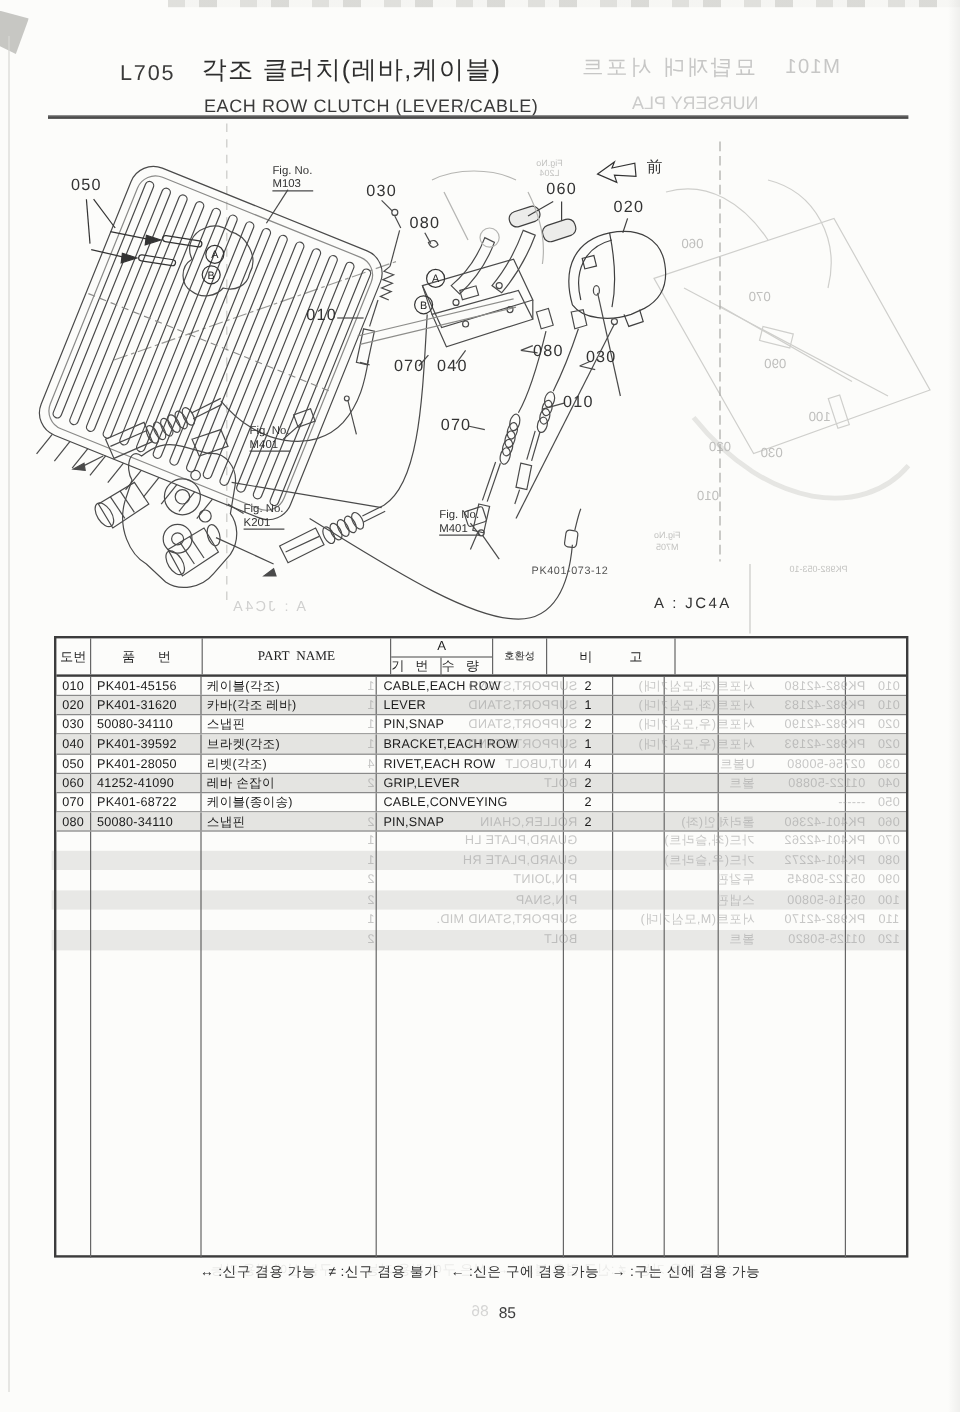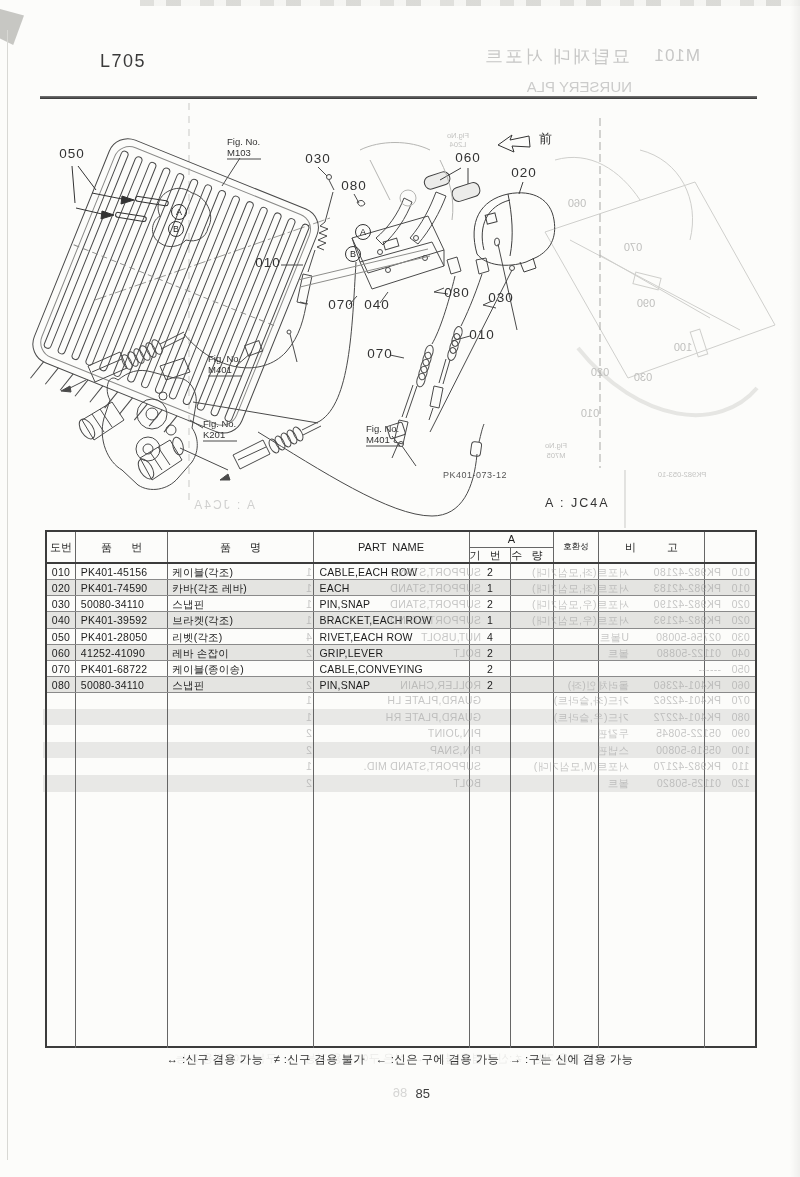--- a/index.html
+++ b/index.html
@@ -37,21 +37,21 @@
   .c0{width:29px;text-align:center;}
   .c1{width:93px;padding-left:5px;}
   .c2{width:146px;padding-left:4px;}
   .c3{width:157px;padding-left:6px;}
   .c4{width:42px;text-align:center;}
   .c5{width:43px;text-align:center;}
   .c6{width:45px;text-align:center;}
   .c7{width:107px;padding-left:5px;}
   .c8{width:50px;}
   #thead{height:32px;border-bottom:2px solid #3c3c3c;font-size:11px;color:#1f1f1f;}
-  #thead .cell{display:flex;align-items:center;justify-content:center;padding:4px;}
+  #thead .cell{display:flex;align-items:center;justify-content:center;padding:4px;font-family:Liberation Serif, serif;}
   .ws1{word-spacing:16px;} .ws2{word-spacing:6px;} .ws3{word-spacing:28px;} .ws4{word-spacing:3px;}
   #a-group{width:85px;display:flex;flex-direction:column;border-right:1px solid #666;box-sizing:border-box;}
   #a-top{height:16px;line-height:15px;text-align:center;border-bottom:1px solid #666;}
   #a-bot{display:flex;height:16px;}
   #a-bot div{width:50%;line-height:15px;box-sizing:border-box;}
   #a-bot div:first-child{border-right:1px solid #666;}
   .compat-v{font-size:8.5px;line-height:1.08;text-align:center;white-space:normal;width:45px;}
   .drow{height:16.15px;line-height:16px;font-size:10.5px;letter-spacing:.2px;color:#1c1c1c;border-bottom:1px solid #8a8a8a;}
   .drow.shaded{background:#e4e4e1;}
   #emptyzone{height:355px;font-size:10px;}
@@ -366,29 +366,30 @@
         <text x="176" y="232.2" class="balloon-t" text-anchor="middle">B</text>
         <circle cx="363" cy="232" r="7.5" stroke="#333" fill="none"></circle>
         <text x="363" y="235.2" class="balloon-t" text-anchor="middle">A</text>
         <circle cx="353" cy="254" r="7.5" stroke="#333" fill="none"></circle>
         <text x="353" y="257.2" class="balloon-t" text-anchor="middle">B</text>
       </g>
     <text id="front-label" x="539" y="143" font-size="13" fill="#333">前</text>
   </svg>
 
   <div class="abs" id="code">L705</div>
+  <div class="abs" id="title-ko">각조 클러치(레바,케이블)</div>
+  <div class="abs" id="title-en">EACH ROW CLUTCH (LEVER/CABLE)</div>
   <div class="abs" id="hrule"></div>
   <div class="abs" id="variant">A : JC4A</div>
   <div class="abs" id="drawno">PK401-073-12</div>
 
   <div class="abs" id="tablewrap">
     <div class="trow" id="thead">
       <div class="cell c0">도번</div>
       <div class="cell c1 ws1">품 번</div>
-      <div class="cell c2 ws1">품 명</div>
       <div class="cell c3 ws4">PART NAME</div>
       <div id="a-group">
         <div id="a-top">A</div>
         <div id="a-bot">
           <div class="ws2">기 번</div>
           <div class="ws2">수 량</div>
         </div>
       </div>
       <div class="cell c6 compat-v">호환성</div>
       <div class="cell c7 ws3" style="display:flex;justify-content:center;">비 고</div>
@@ -401,23 +402,23 @@
           <div class="cell c2">케이블(각조)</div>
           <div class="cell c3">CABLE,EACH ROW</div>
           <div class="cell c4">2</div>
           <div class="cell c5"></div>
           <div class="cell c6"></div>
           <div class="cell c7"></div>
           <div class="cell c8"></div>
         </div>
         <div class="trow drow shaded">
           <div class="cell c0">020</div>
-          <div class="cell c1">PK401-74590</div>
+          <div class="cell c1">PK401-31620</div>
           <div class="cell c2">카바(각조 레바)</div>
-          <div class="cell c3">EACH</div>
+          <div class="cell c3">LEVER</div>
           <div class="cell c4">1</div>
           <div class="cell c5"></div>
           <div class="cell c6"></div>
           <div class="cell c7"></div>
           <div class="cell c8"></div>
         </div>
         <div class="trow drow">
           <div class="cell c0">030</div>
           <div class="cell c1">50080-34110</div>
           <div class="cell c2">스냅핀</div>

